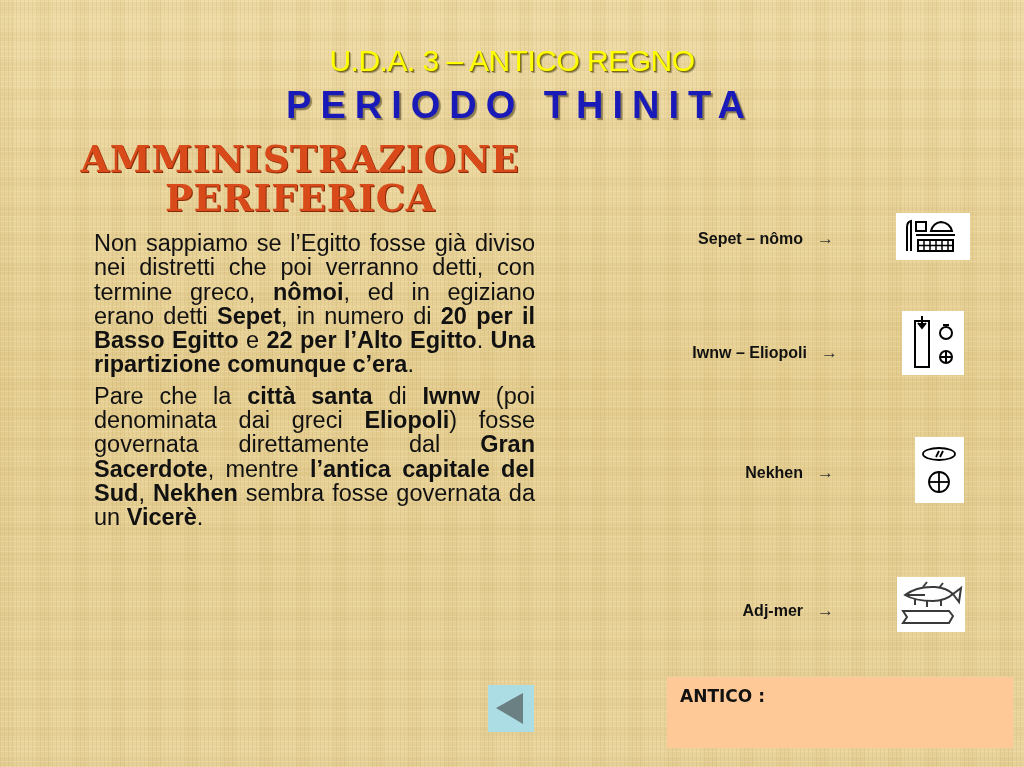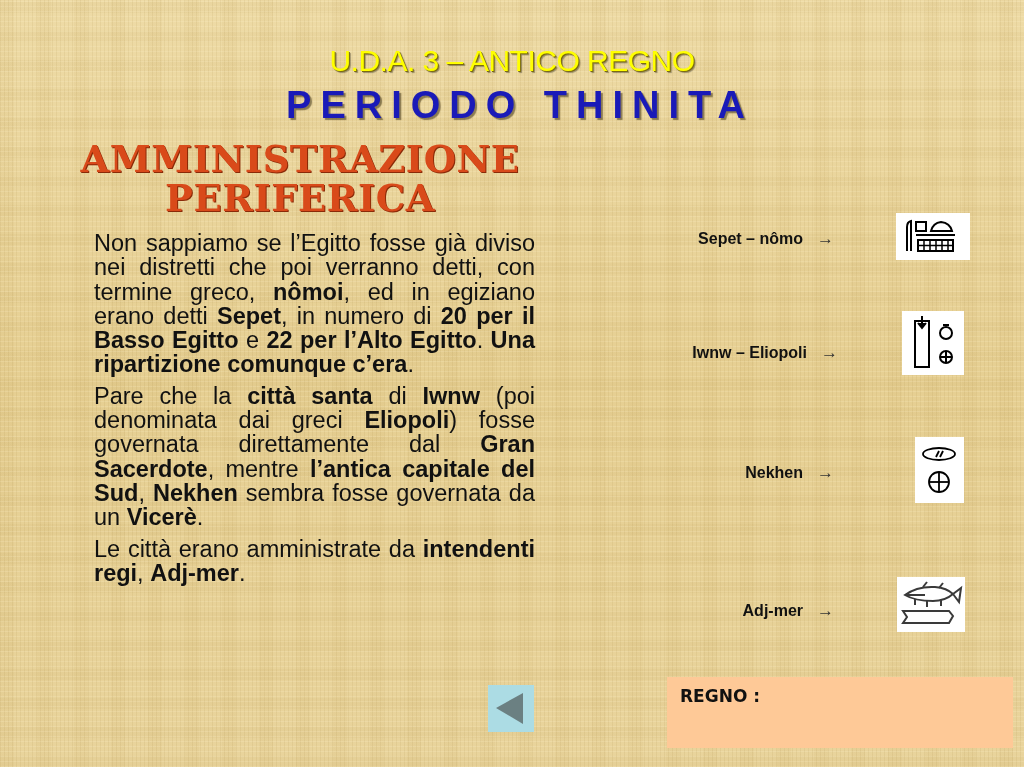--- a/index.html
+++ b/index.html
@@ -77,21 +77,20 @@
 <div class="abs title2">PERIODO THINITA</div>
 
 <div class="abs section-title">
   <div>AMMINISTRAZIONE</div>
   <div>PERIFERICA</div>
 </div>
 
 <div class="abs body-text" id="body-text">
     <p><span>Non sappiamo se l’Egitto fosse già diviso nei distretti che poi verranno detti, con termine greco, </span><b>nômoi</b><span>, ed in egiziano erano detti </span><b>Sepet</b><span>, in numero di </span><b>20 per il Basso Egitto</b><span> e </span><b>22 per l’Alto Egitto</b><span>. </span><b>Una ripartizione comunque c’era</b><span>.</span></p>
     <p><span>Pare che la </span><b>città santa</b><span> di </span><b>Iwnw</b><span> (poi denominata dai greci </span><b>Eliopoli</b><span>) fosse governata direttamente dal </span><b>Gran Sacerdote</b><span>, mentre </span><b>l’antica capitale del Sud</b><span>, </span><b>Nekhen</b><span> sembra fosse governata da un </span><b>Vicerè</b><span>.</span></p>
-    <p><span>Le città erano amministrate da </span><b>intendenti regi</b><span>, </span><b>Adj-mer</b><span>.</span></p>
   </div>
 
 <div class="abs gloss-label" style="right:190px; top:229px;margin-left:48px;">
   <span>Sepet – nômo</span><span class="gloss-arrow">→</span>
 </div>
 <div class="abs glyph-box" style="left:896px; top:213px; width:74px; height:47px;">
   <svg width="74" height="47" viewBox="0 0 74 47">
     <g fill="none" stroke="#000" stroke-width="2">
       <path d="M11 38 V14 Q11 9 15 8 V38"></path>
       <rect x="20" y="9" width="10" height="9"></rect>
@@ -161,14 +160,14 @@
   </svg>
 </div>
 
 <div class="abs back-btn">
   <svg width="46" height="47" viewBox="0 0 46 47">
     <polygon points="8,23 35,8 35,39" fill="#6b8082"></polygon>
   </svg>
 </div>
 
 <div class="abs author-box">
-  <div class="author-label">REGNO :</div>
+  <div class="author-label">ANTICO :</div>
 </div>
 
 </body></html>

